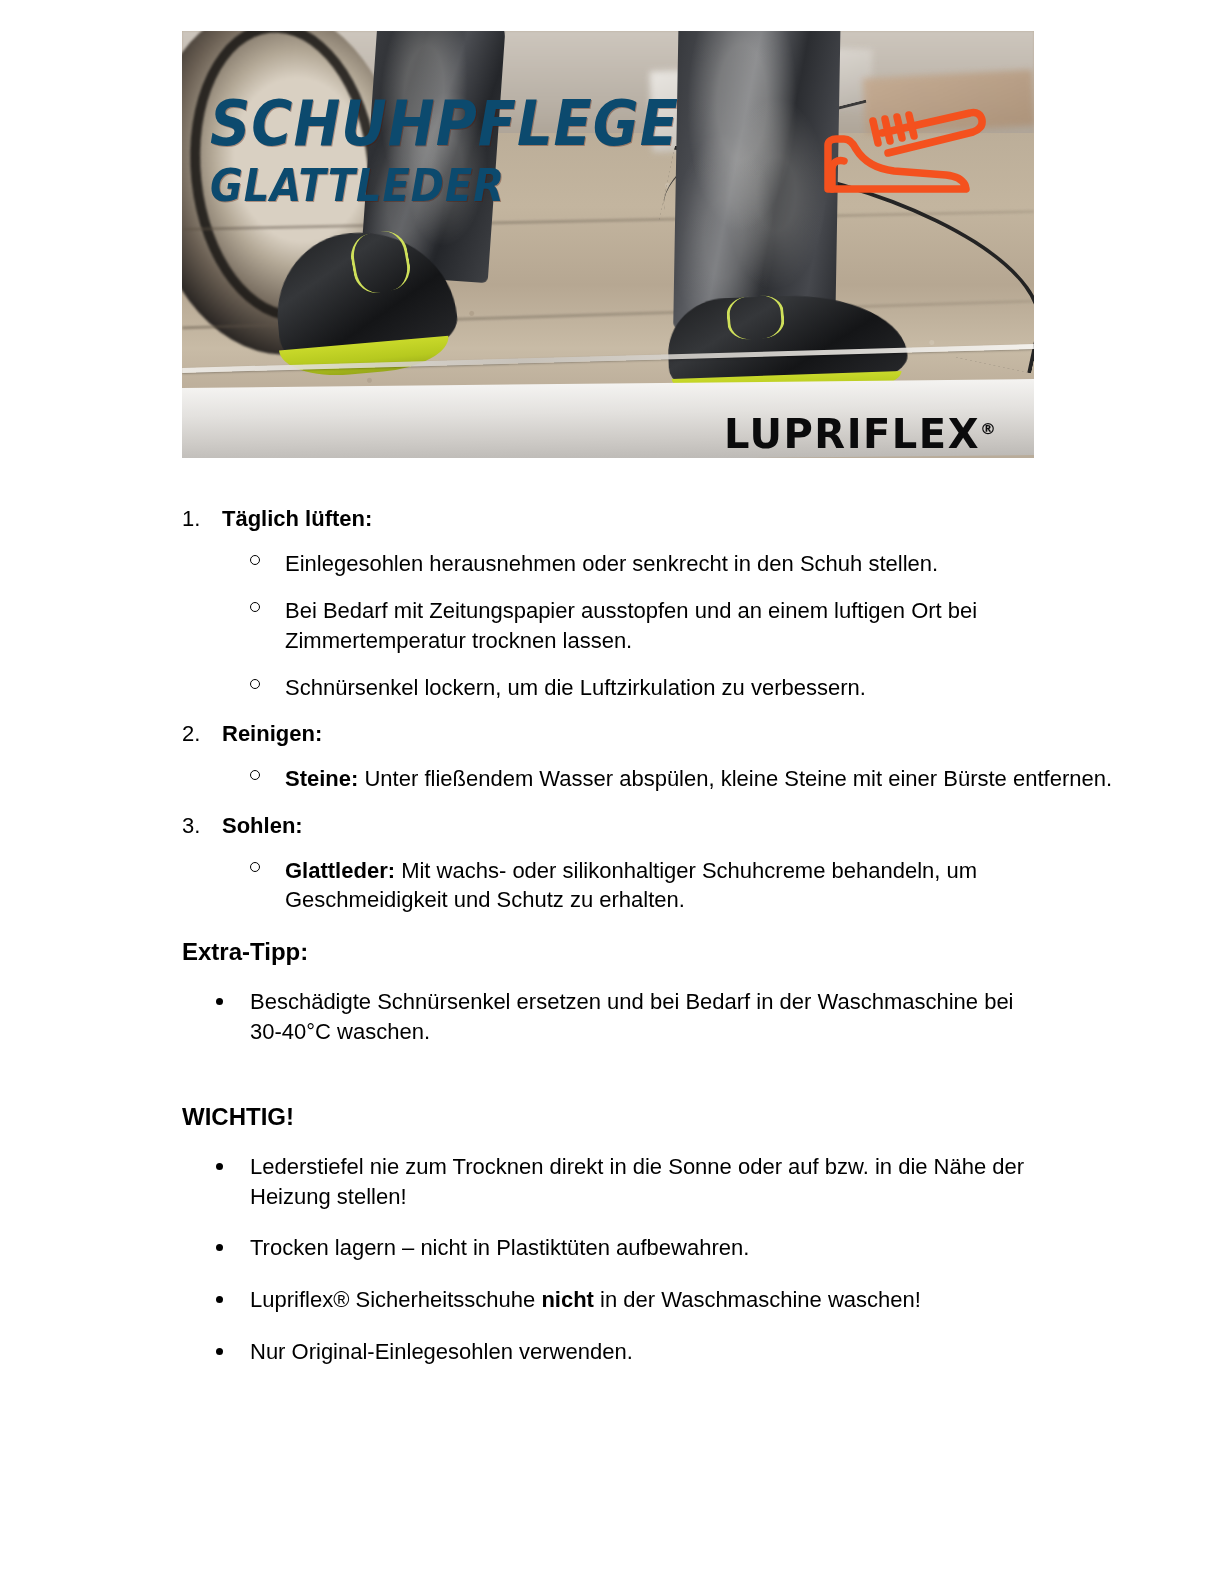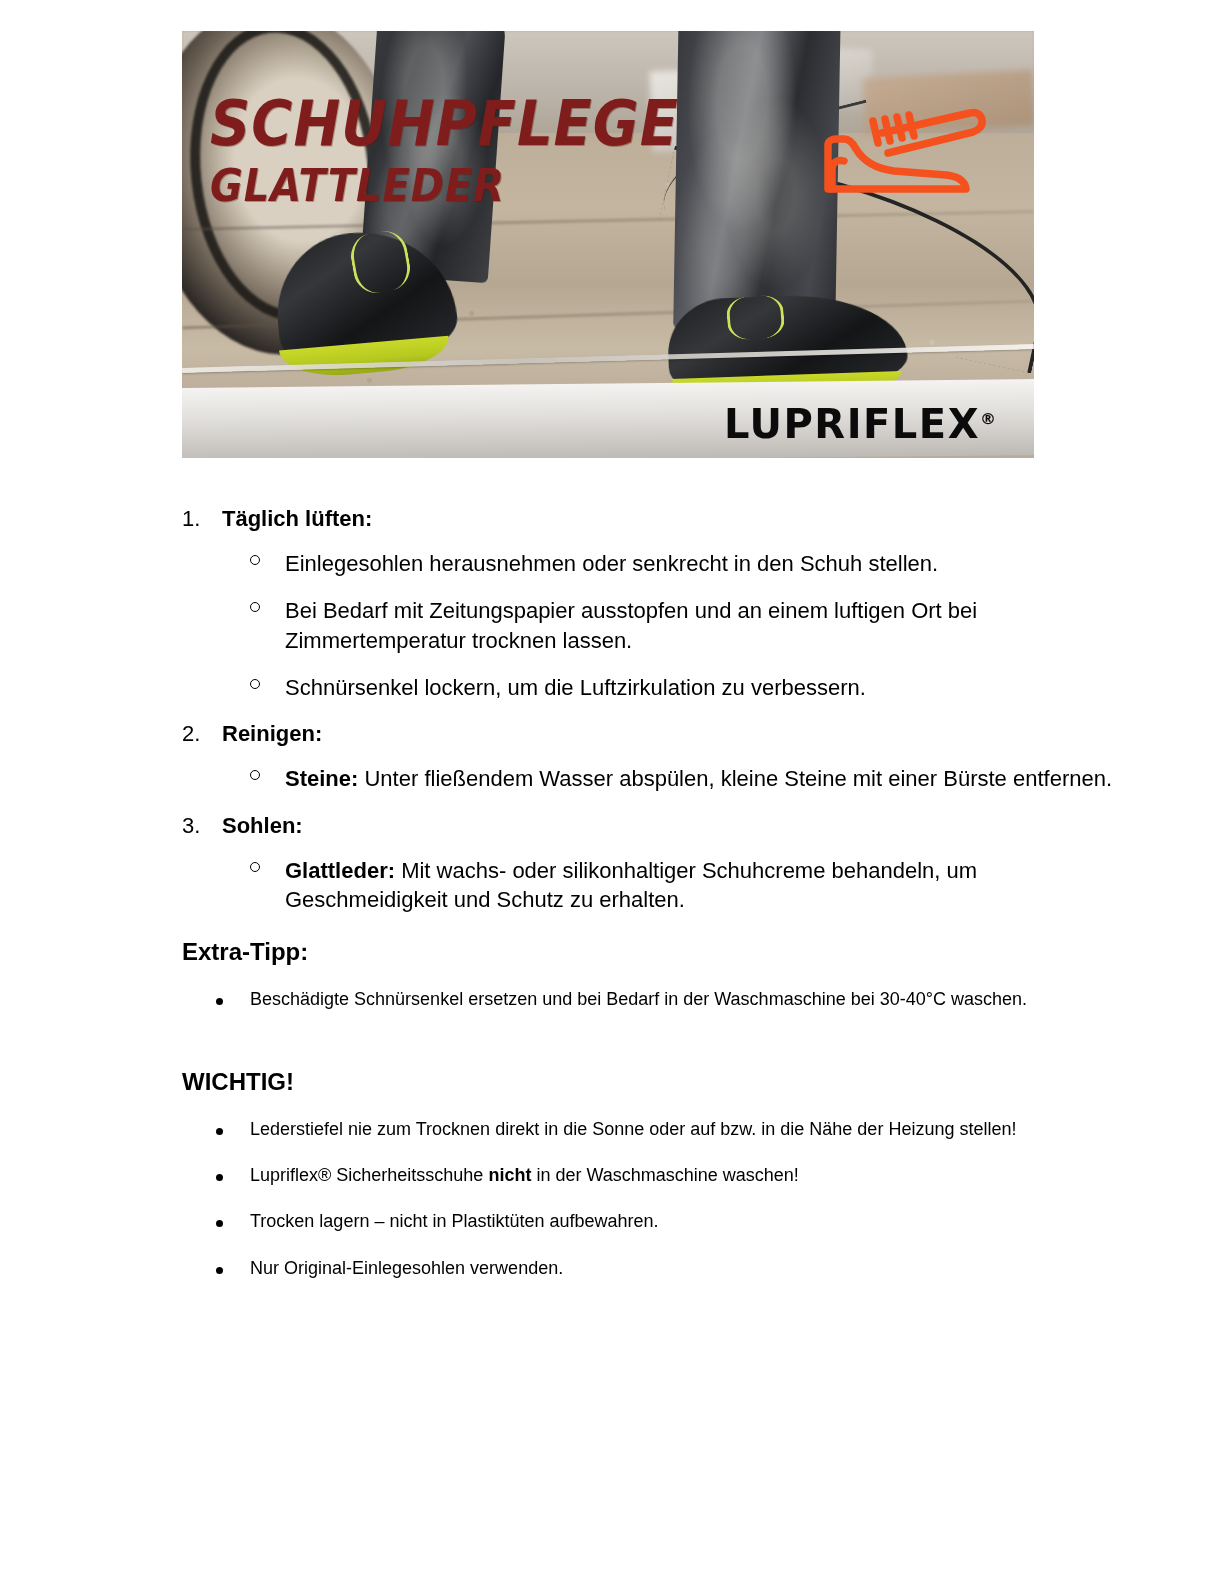--- a/index.html
+++ b/index.html
@@ -185,21 +185,21 @@
   }
 
   
   .hero-title {
     position: absolute;
     left: 28px;
     top: 62px;
     font-family: "DejaVu Sans", sans-serif;
     font-weight: bold;
     font-style: italic;
-    color: #7f1d1d;
+    color: #0c4a6e;
     letter-spacing: 1px;
     line-height: .95;
     text-shadow: 1px 1px 0 rgba(90,20,0,.35);
   }
   .hero-title .l1 {
     display: block;
     font-size: 56px;
     transform: scaleY(1.12);
     transform-origin: left top;
   }
@@ -217,21 +217,21 @@
     right: 46px;
     top: 68px;
     width: 168px;
     height: 102px;
   }
 
   
   .hero-logo {
     position: absolute;
     right: 38px;
-    bottom: 14px;
+    bottom: 4px;
     font-family: "DejaVu Sans", sans-serif;
     font-weight: bold;
     font-size: 40px;
     letter-spacing: 1.5px;
     color: #0b0b0c;
     line-height: 1;
   }
   .hero-logo sup {
     font-size: 16px;
     vertical-align: super;
@@ -296,21 +296,21 @@
 
   .dot-list {
     list-style: none;
     margin: 0;
     padding: 0;
   }
   .dot-item {
     position: relative;
     padding-left: 250px;
     padding-right: 188px;
-    font-size: 18px;
+    font-size: 22px;
     line-height: 1.35;
     margin-bottom: 22px;
   }
   .dot-item .dot-bullet {
     position: absolute;
     left: 216px;
     top: 11px;
     width: 7px;
     height: 7px;
     background: #000;
@@ -441,25 +441,25 @@
   </ul>
 
   <div class="plain-heading wichtig">WICHTIG!</div>
   <ul class="dot-list">
     <li class="dot-item">
       <span class="dot-bullet"></span>
       <span>Lederstiefel nie zum Trocknen direkt in die Sonne oder auf bzw. in die Nähe der Heizung stellen!</span>
     </li>
     <li class="dot-item">
       <span class="dot-bullet"></span>
-      <span>Lupriflex® Sicherheitsschuhe </span><b>nicht</b><span> in der Waschmaschine waschen!</span>
+      <span>Trocken lagern – nicht in Plastiktüten aufbewahren.</span>
     </li>
     <li class="dot-item">
       <span class="dot-bullet"></span>
-      <span>Trocken lagern – nicht in Plastiktüten aufbewahren.</span>
+      <span>Lupriflex® Sicherheitsschuhe </span><b>nicht</b><span> in der Waschmaschine waschen!</span>
     </li>
     <li class="dot-item">
       <span class="dot-bullet"></span>
       <span>Nur Original-Einlegesohlen verwenden.</span>
     </li>
   </ul>
 
 </div>
 
 </body></html>

